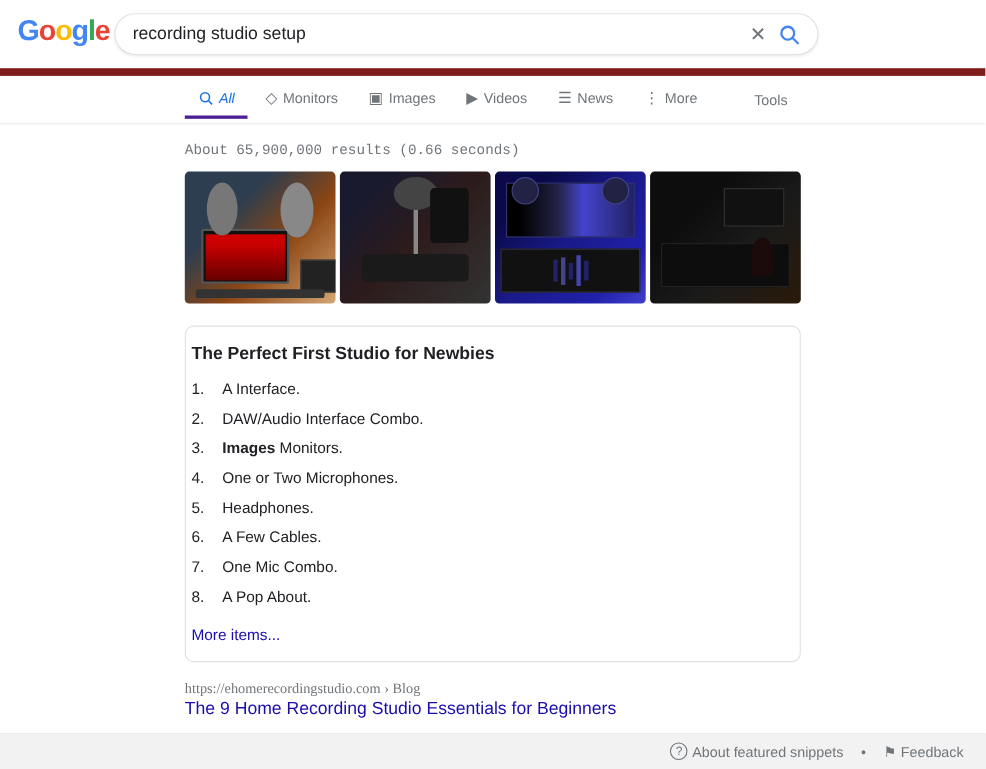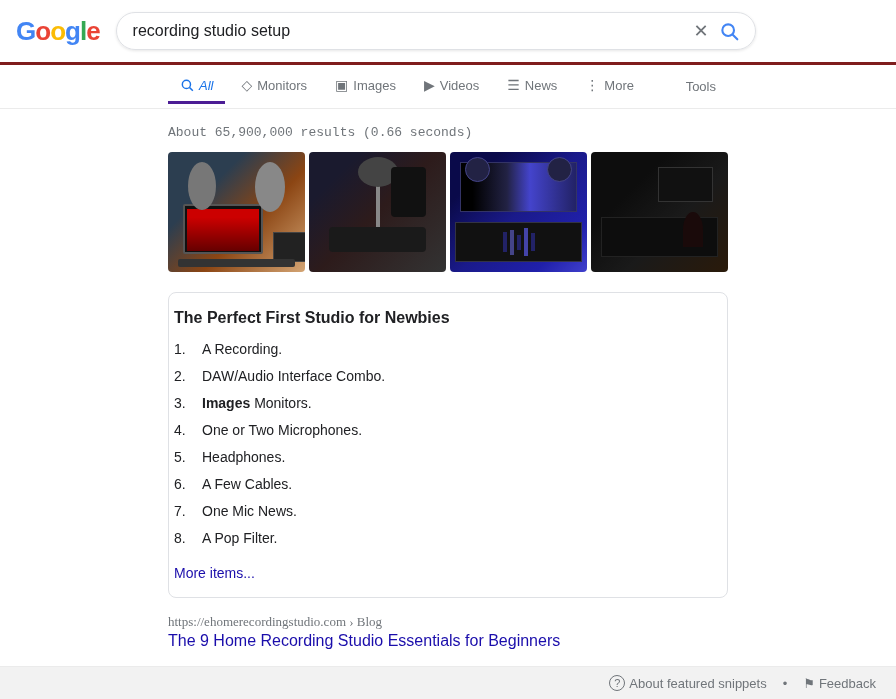--- a/index.html
+++ b/index.html
@@ -1,24 +1,23 @@
 <!DOCTYPE html>
 <html><head>
   <meta charset="utf-8">
   <style>
     * { box-sizing: border-box; margin: 0; padding: 0; }
     body { font-family: Arial, sans-serif; background: #fff; color: #202124; font-size: 14px; }
 
     
     .header {
       display: flex;
-      align-items: center;
       padding: 12px 16px;
-      border-bottom: 3px solid #7f1d1d;
-      gap: 16px;
+      border-bottom: 7px solid #7f1d1d;
+      gap: 4px;
     }
     .logo {
       font-size: 26px;
       font-weight: 700;
       letter-spacing: -1px;
       flex-shrink: 0;
     }
     .logo-g { color: #4285F4; }
     .logo-o1 { color: #EA4335; }
     .logo-o2 { color: #FBBC05; }
@@ -307,21 +306,21 @@
         <div style="position:absolute;bottom:25px;right:25px;width:20px;height:35px;background:#1a0a0a;border-radius:50% 50% 0 0;"></div>
       </div>
     </div>
   </div>
 
   <div class="snippet-box">
     <div class="snippet-title">The Perfect First Studio for Newbies</div>
     <ol class="snippet-list">
       <li>
         <span class="list-num">1.</span>
-        <span>A Recording.</span>
+        <span>A Interface.</span>
       </li>
       <li>
         <span class="list-num">2.</span>
         <span>DAW/Audio Interface Combo.</span>
       </li>
       <li>
         <span class="list-num">3.</span>
         <span><span class="bold">Images</span> Monitors.</span>
       </li>
       <li>
@@ -331,25 +330,25 @@
       <li>
         <span class="list-num">5.</span>
         <span>Headphones.</span>
       </li>
       <li>
         <span class="list-num">6.</span>
         <span>A Few Cables.</span>
       </li>
       <li>
         <span class="list-num">7.</span>
-        <span>One Mic News.</span>
+        <span>One Mic Combo.</span>
       </li>
       <li>
         <span class="list-num">8.</span>
-        <span>A Pop Filter.</span>
+        <span>A Pop About.</span>
       </li>
     </ol>
     <a class="more-items">More items...</a>
   </div>
 
   <div>
     <div class="result-url">
       <span>https://ehomerecordingstudio.com › Blog</span>
     </div>
     <a class="result-title">The 9 Home Recording Studio Essentials for Beginners</a>

